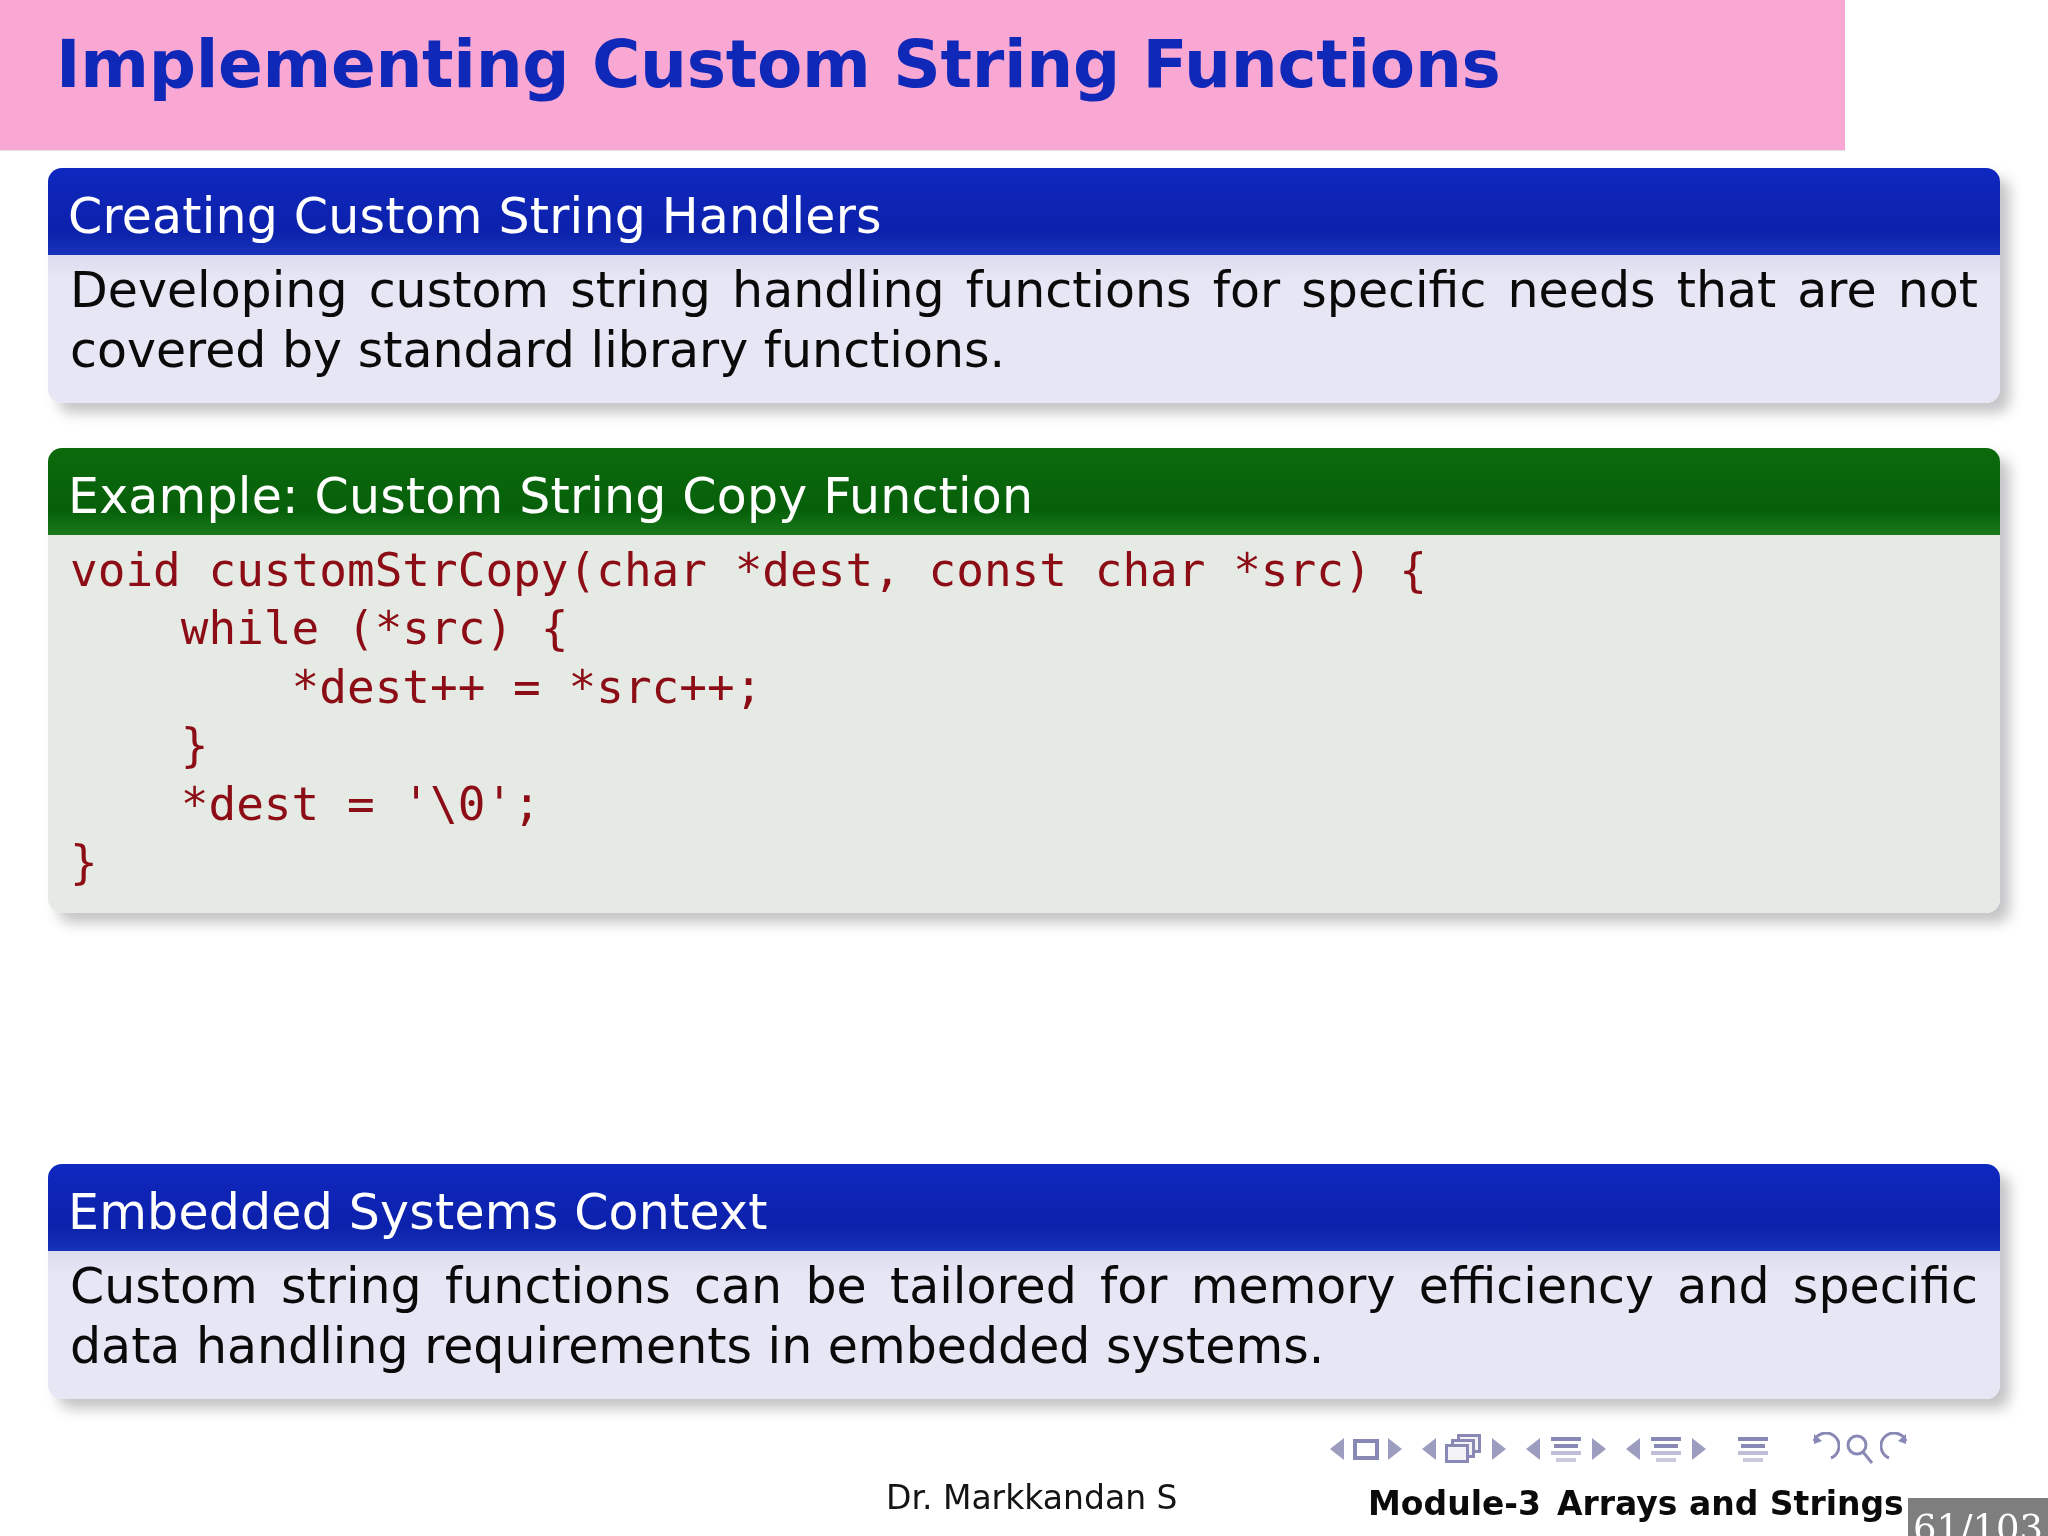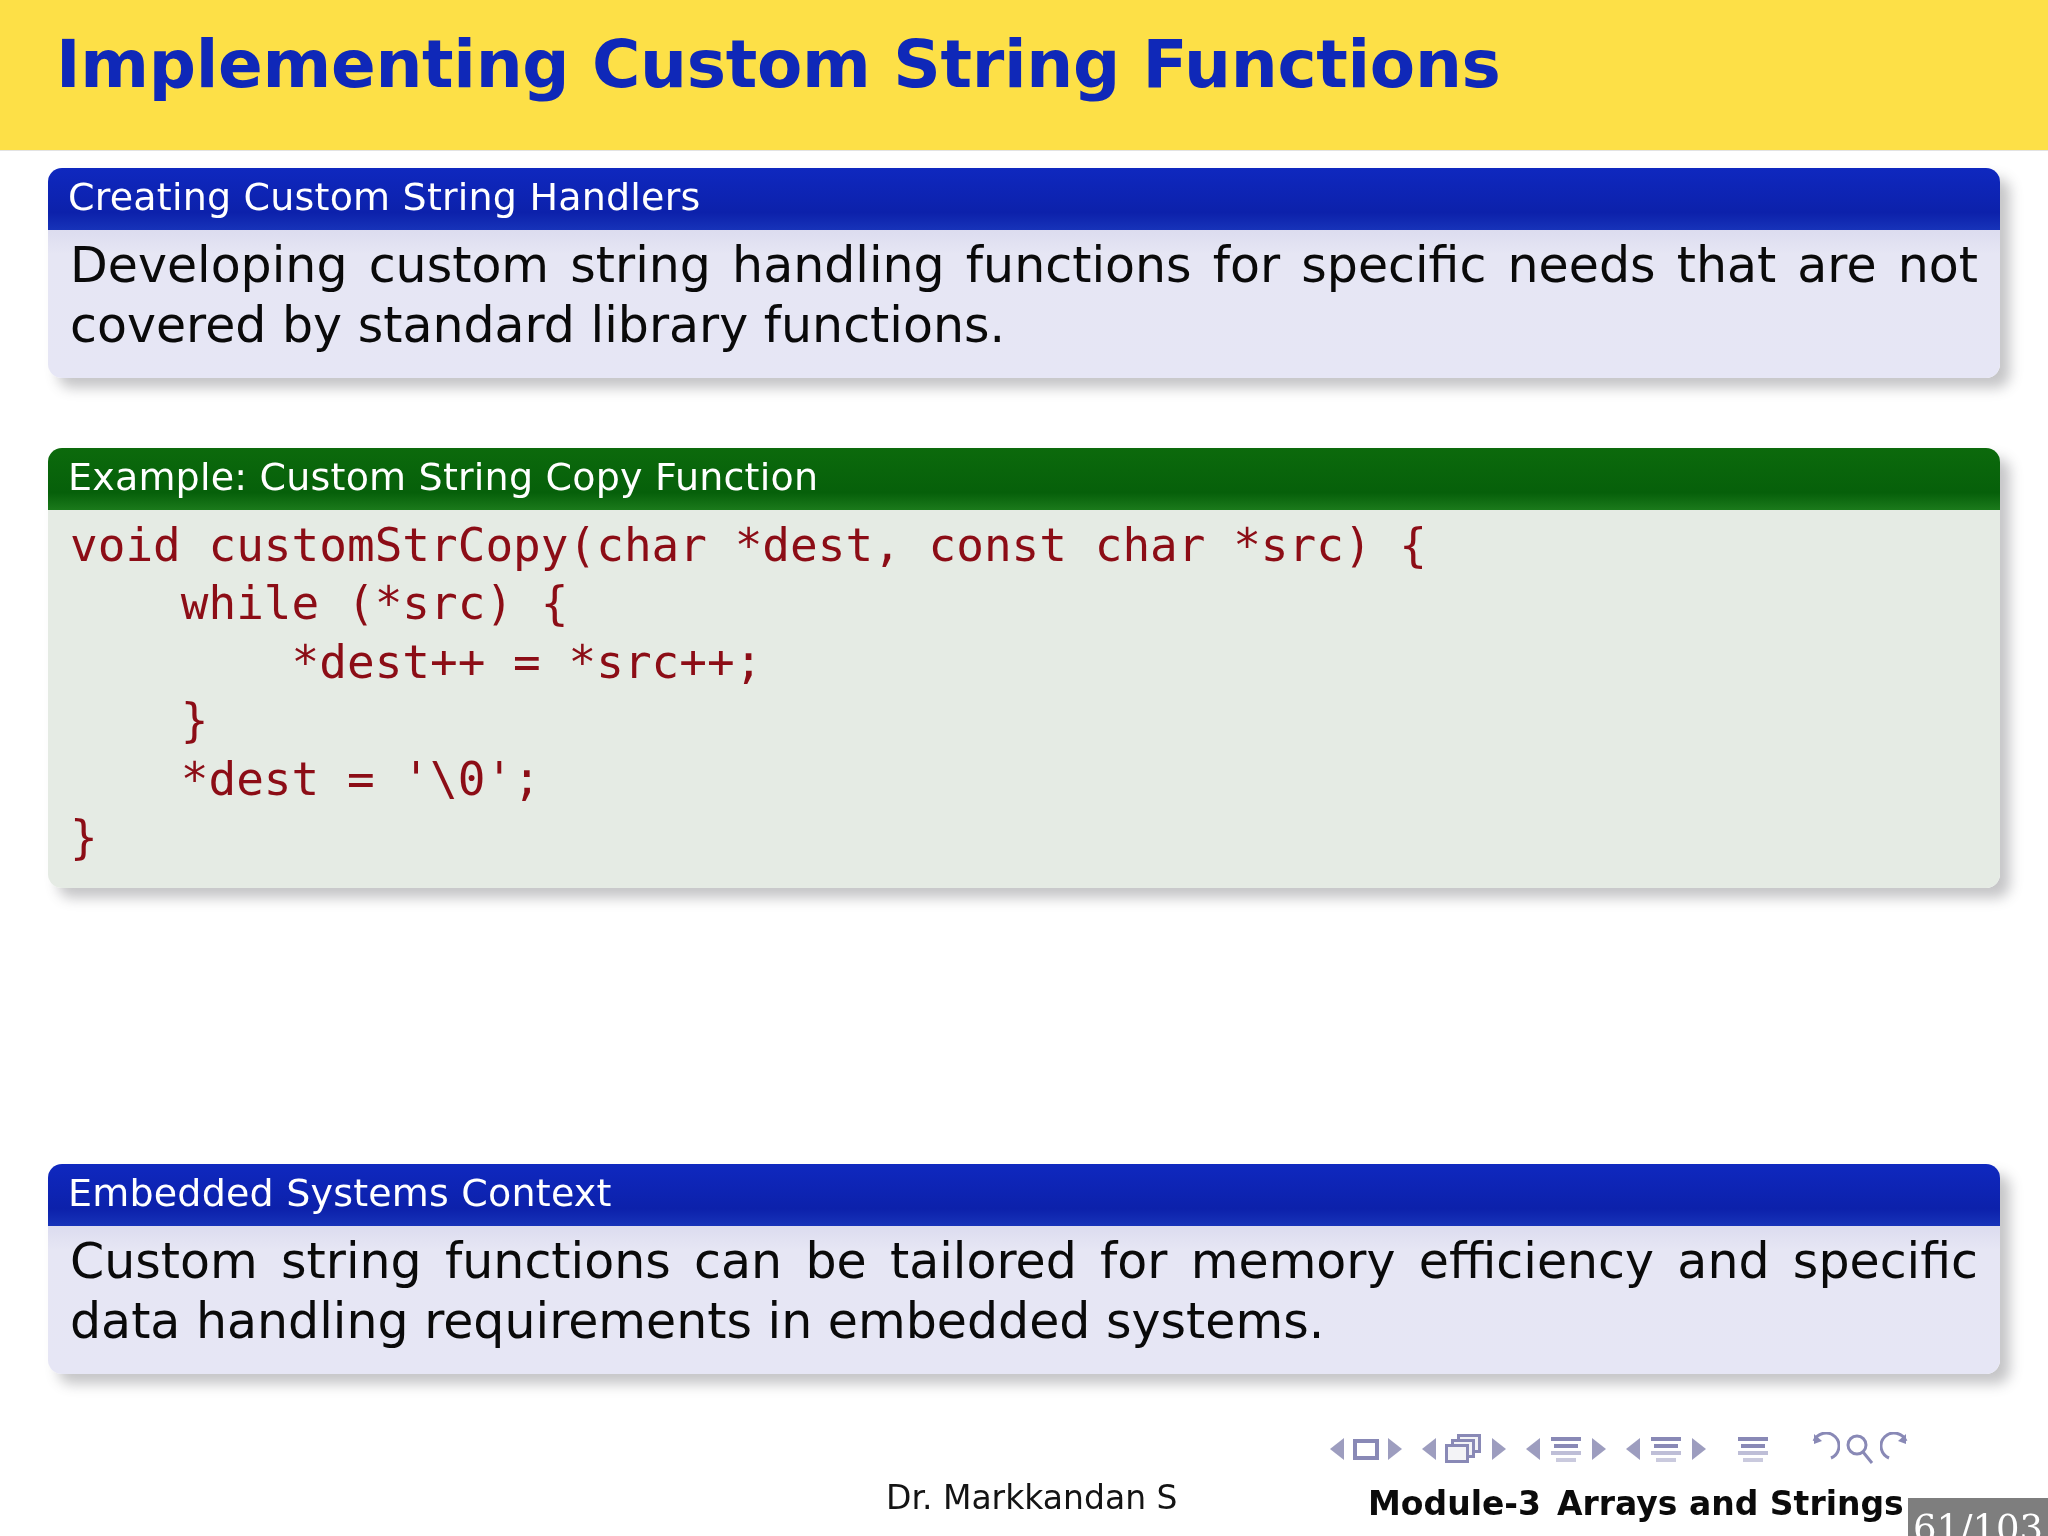--- a/index.html
+++ b/index.html
@@ -12,23 +12,23 @@
     height: 1536px;
     overflow: hidden;
     font-family: "DejaVu Sans", sans-serif;
     position: relative;
   }
 
   
   .titlebar {
     position: absolute;
     left: 0; top: 0;
-    width: 2048px;
+    width: 1845px;
     height: 150px;
-    background: #fde047;
+    background: #f9a8d4;
     border-bottom: 1px solid #e3e3e3;
     text-decoration: underline;
   }
   .slide-title {
     position: absolute;
     left: 56px;
     top: 26px;
     font-size: 66px;
     font-weight: bold;
     color: #0f28b8;
@@ -42,22 +42,22 @@
     position: absolute;
     left: 48px;
     width: 1952px;
     box-sizing: border-box;
     border-radius: 14px;
     box-shadow: 10px 10px 13px rgba(80,80,85,0.33);
     overflow: hidden;
   }
   .block-title {
     box-sizing: border-box;
-    padding: 10px 20px 14px 20px;
-    font-size: 38px;
+    padding: 24px 20px 14px 20px;
+    font-size: 49px;
     line-height: 1.0;
     color: #ffffff;
     letter-spacing: 0.2px;
     white-space: nowrap;
   }
   .block-body {
     box-sizing: border-box;
     padding: 6px 22px 22px 22px;
     font-size: 49px;
     line-height: 1.22;

